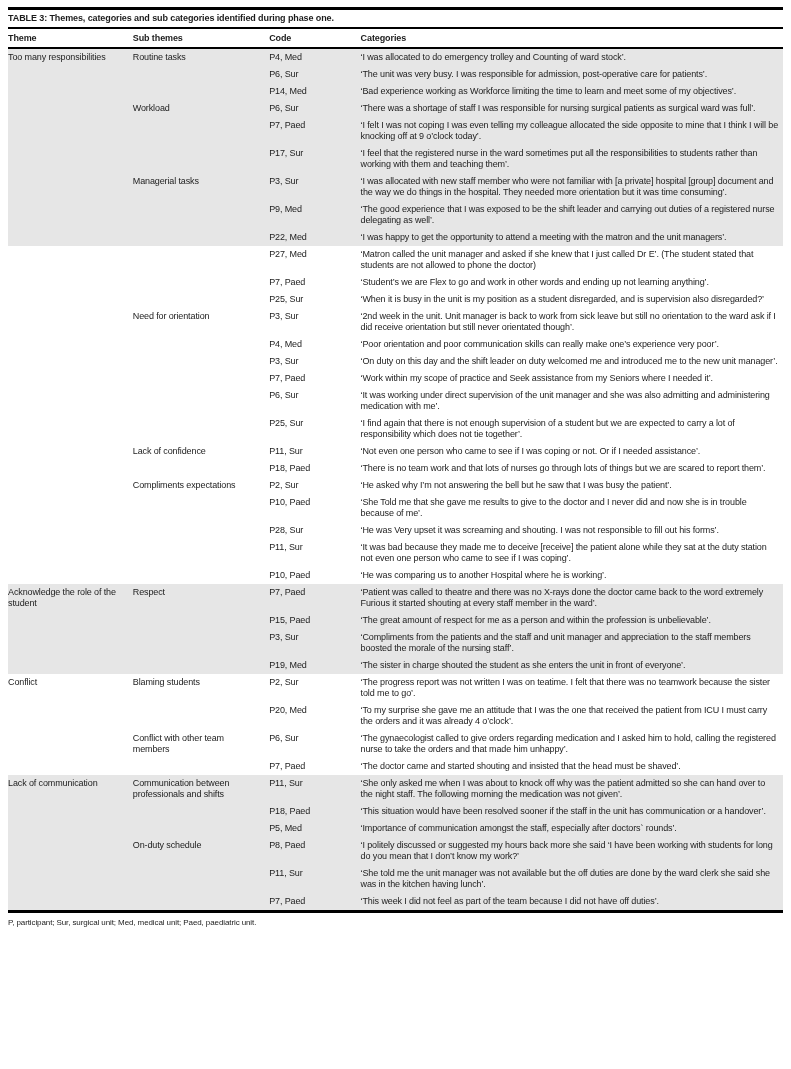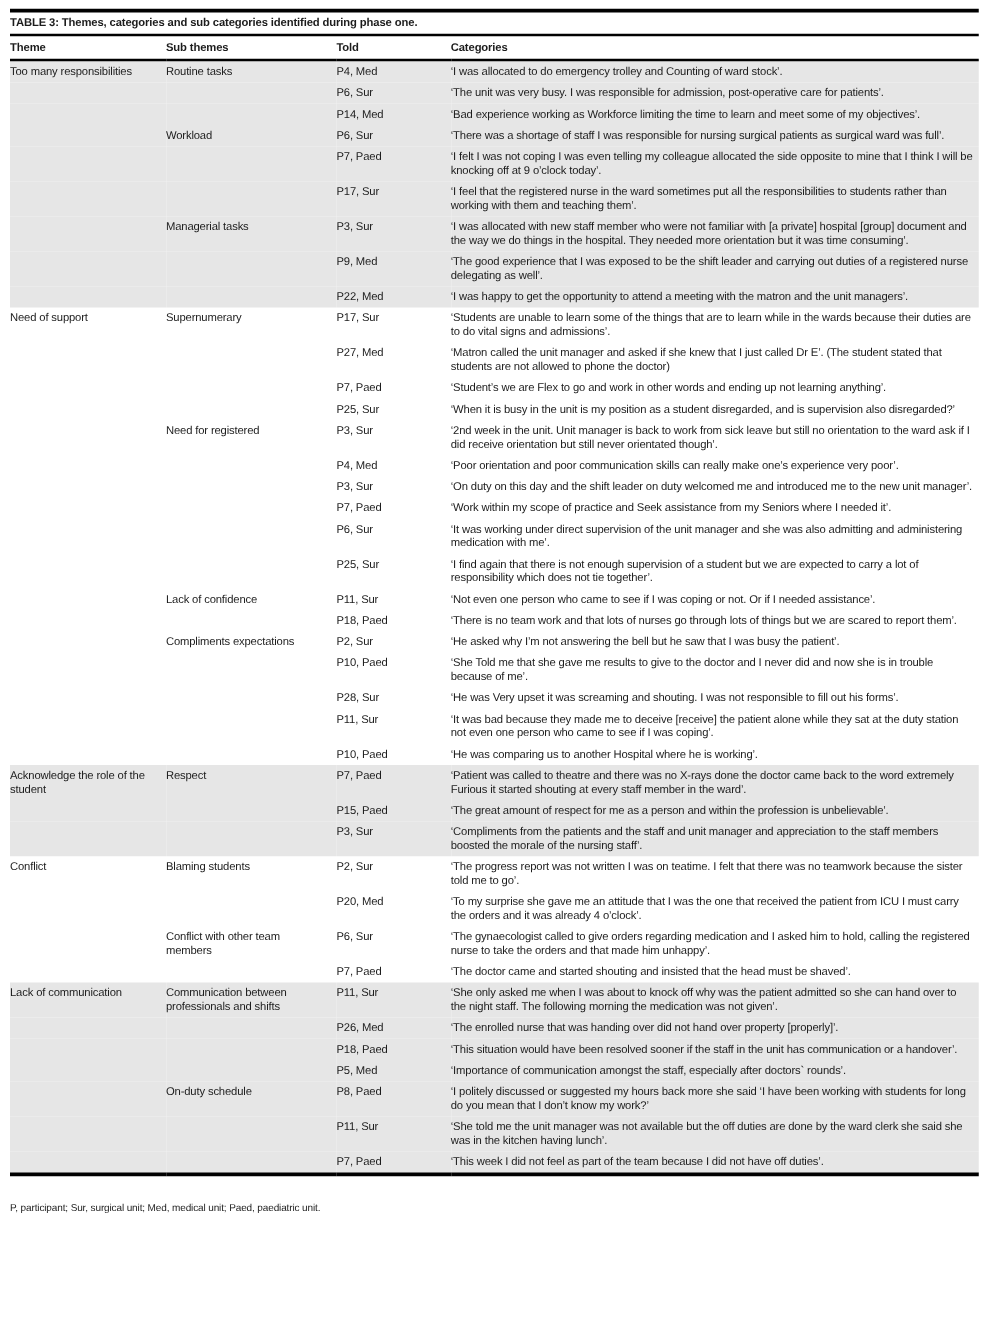--- a/index.html
+++ b/index.html
@@ -52,42 +52,41 @@
     padding: 2.5px 8px 3.5px 0;
     letter-spacing: -0.12px;
   }
   tbody td.col-cat { padding-right: 4px; }
   tr.shaded td { background: var(--shade, #e6e6e6); }
   .footnote {
     font-size: 8px;
     line-height: 10px;
     padding-top: 5px;
     letter-spacing: -0.1px;
-    margin-top: 16px;
   }
 </style>
 </head>
 <body>
 
 <div class="page">
 
   <div class="table-title">TABLE 3: Themes, categories and sub categories identified during phase one.</div>
 
   <table class="themes-table">
     <colgroup>
       <col class="c-theme">
         <col class="c-sub">
         <col class="c-code">
         <col class="c-cat">
     </colgroup>
     <thead>
       <tr>
         <th>Theme</th>
         <th>Sub themes</th>
-        <th>Told</th>
+        <th>Code</th>
         <th>Categories</th>
       </tr>
     </thead>
     <tbody>
         <tr class="shaded">
           <td class="col-theme">Too many responsibilities</td>
           <td class="col-sub">Routine tasks</td>
           <td class="col-code">P4, Med</td>
           <td class="col-cat">‘I was allocated to do emergency trolley and Counting of ward stock’.</td>
         </tr>
@@ -133,46 +132,40 @@
           <td class="col-code">P9, Med</td>
           <td class="col-cat">‘The good experience that I was exposed to be the shift leader and carrying out duties of a registered nurse delegating as well’.</td>
         </tr>
         <tr class="shaded">
           <td class="col-theme"></td>
           <td class="col-sub"></td>
           <td class="col-code">P22, Med</td>
           <td class="col-cat">‘I was happy to get the opportunity to attend a meeting with the matron and the unit managers’.</td>
         </tr>
         <tr>
-          <td class="col-theme">Need of support</td>
-          <td class="col-sub">Supernumerary</td>
-          <td class="col-code">P17, Sur</td>
-          <td class="col-cat">‘Students are unable to learn some of the things that are to learn while in the wards because their duties are to do vital signs and admissions’.</td>
-        </tr>
-        <tr>
           <td class="col-theme"></td>
           <td class="col-sub"></td>
           <td class="col-code">P27, Med</td>
           <td class="col-cat">‘Matron called the unit manager and asked if she knew that I just called Dr E’. (The student stated that students are not allowed to phone the doctor)</td>
         </tr>
         <tr>
           <td class="col-theme"></td>
           <td class="col-sub"></td>
           <td class="col-code">P7, Paed</td>
           <td class="col-cat">‘Student’s we are Flex to go and work in other words and ending up not learning anything’.</td>
         </tr>
         <tr>
           <td class="col-theme"></td>
           <td class="col-sub"></td>
           <td class="col-code">P25, Sur</td>
           <td class="col-cat">‘When it is busy in the unit is my position as a student disregarded, and is supervision also disregarded?’</td>
         </tr>
         <tr>
           <td class="col-theme"></td>
-          <td class="col-sub">Need for registered</td>
+          <td class="col-sub">Need for orientation</td>
           <td class="col-code">P3, Sur</td>
           <td class="col-cat">‘2nd week in the unit. Unit manager is back to work from sick leave but still no orientation to the ward ask if I did receive orientation but still never orientated though’.</td>
         </tr>
         <tr>
           <td class="col-theme"></td>
           <td class="col-sub"></td>
           <td class="col-code">P4, Med</td>
           <td class="col-cat">‘Poor orientation and poor communication skills can really make one’s experience very poor’.</td>
         </tr>
         <tr>
@@ -251,20 +244,26 @@
           <td class="col-theme"></td>
           <td class="col-sub"></td>
           <td class="col-code">P15, Paed</td>
           <td class="col-cat">‘The great amount of respect for me as a person and within the profession is unbelievable’.</td>
         </tr>
         <tr class="shaded">
           <td class="col-theme"></td>
           <td class="col-sub"></td>
           <td class="col-code">P3, Sur</td>
           <td class="col-cat">‘Compliments from the patients and the staff and unit manager and appreciation to the staff members boosted the morale of the nursing staff’.</td>
+        </tr>
+        <tr class="shaded">
+          <td class="col-theme"></td>
+          <td class="col-sub"></td>
+          <td class="col-code">P19, Med</td>
+          <td class="col-cat">‘The sister in charge shouted the student as she enters the unit in front of everyone’.</td>
         </tr>
         <tr>
           <td class="col-theme">Conflict</td>
           <td class="col-sub">Blaming students</td>
           <td class="col-code">P2, Sur</td>
           <td class="col-cat">‘The progress report was not written I was on teatime. I felt that there was no teamwork because the sister told me to go’.</td>
         </tr>
         <tr>
           <td class="col-theme"></td>
           <td class="col-sub"></td>
@@ -285,26 +284,20 @@
         </tr>
         <tr class="shaded">
           <td class="col-theme">Lack of communication</td>
           <td class="col-sub">Communication between professionals and shifts</td>
           <td class="col-code">P11, Sur</td>
           <td class="col-cat">‘She only asked me when I was about to knock off why was the patient admitted so she can hand over to the night staff. The following morning the medication was not given’.</td>
         </tr>
         <tr class="shaded">
           <td class="col-theme"></td>
           <td class="col-sub"></td>
-          <td class="col-code">P26, Med</td>
-          <td class="col-cat">‘The enrolled nurse that was handing over did not hand over property [properly]’.</td>
-        </tr>
-        <tr class="shaded">
-          <td class="col-theme"></td>
-          <td class="col-sub"></td>
           <td class="col-code">P18, Paed</td>
           <td class="col-cat">‘This situation would have been resolved sooner if the staff in the unit has communication or a handover’.</td>
         </tr>
         <tr class="shaded">
           <td class="col-theme"></td>
           <td class="col-sub"></td>
           <td class="col-code">P5, Med</td>
           <td class="col-cat">‘Importance of communication amongst the staff, especially after doctors` rounds’.</td>
         </tr>
         <tr class="shaded">

